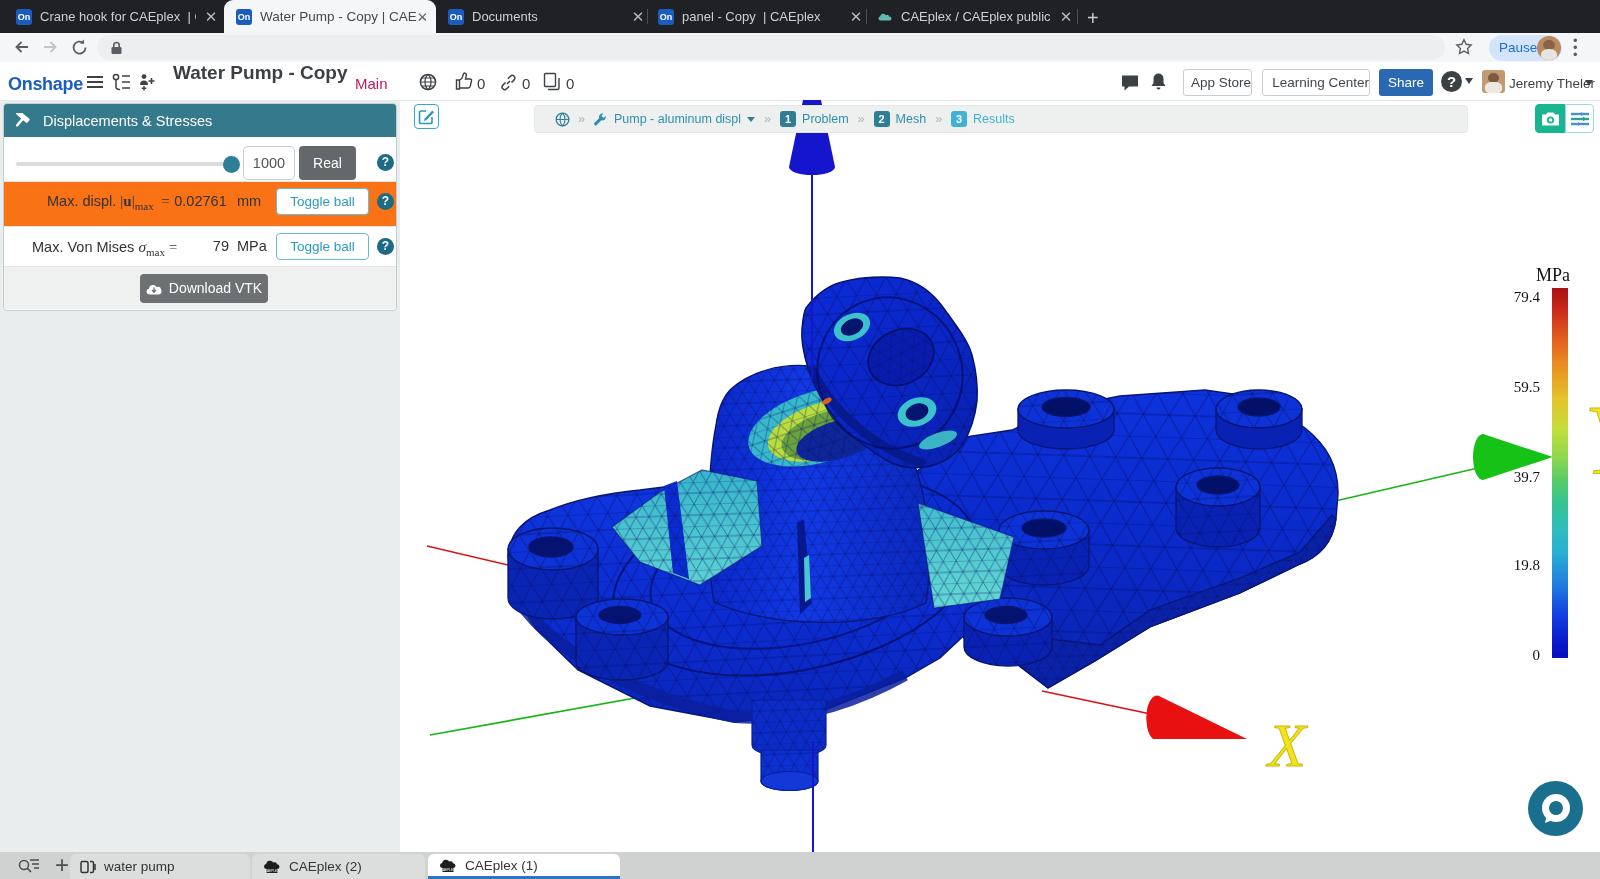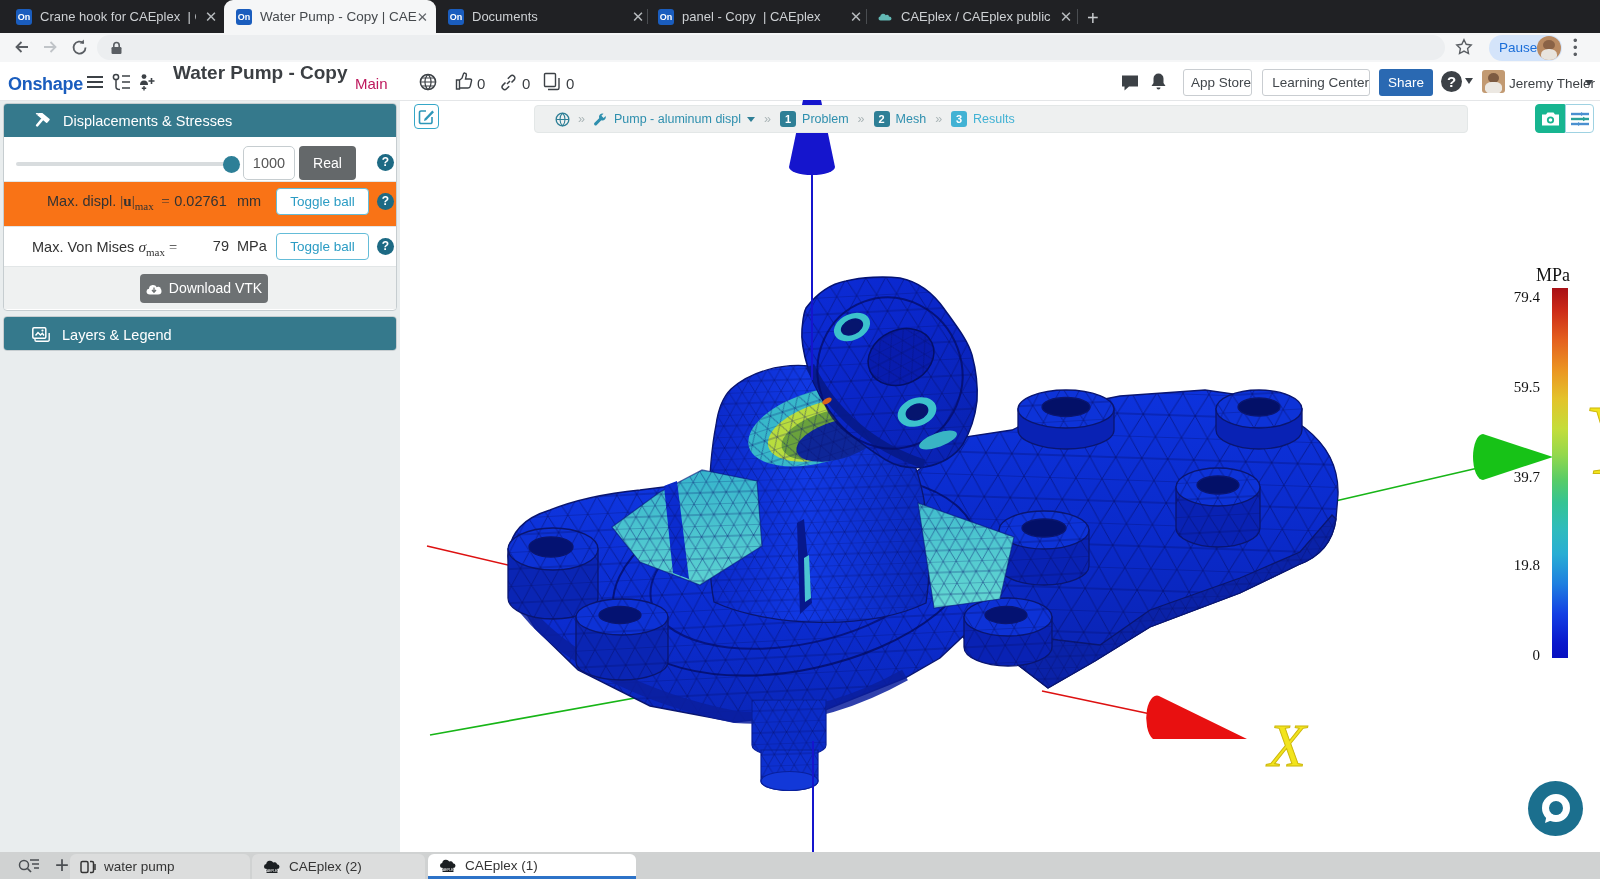--- a/index.html
+++ b/index.html
@@ -16,21 +16,21 @@
 .favsq { width:16px; height:16px; border-radius:3px; background:#1a5dbe; color:#fff; font-weight:bold; font-size:9px; text-align:center; line-height:16px; }
 
 #toolbar { position:absolute; left:0; top:33px; width:1600px; height:29px; background:#f5f6f7; }
 #urlpill { position:absolute; left:97px; top:2px; width:1348px; height:25px; background:#eceef0; border-radius:13px; display:flex; align-items:center; color:#27292c; font-size:14.5px; }
 
 #osheader { position:absolute; left:0; top:62px; width:1600px; height:39px; background:#fff; border-bottom:1px solid #e4e6e8; }
 .btn-outline { position:absolute; top:7px; height:27px; border:1px solid #c9cdd1; border-radius:3px; background:#fff; color:#41464b; font-size:13.5px; text-align:right; }
 
 #leftcol { position:absolute; left:0; top:101px; width:400px; height:751px; background:#e9edee; }
 .card { position:absolute; left:3px; width:394px; background:#fff; border:1px solid #c6cdd0; border-radius:4px; overflow:hidden; }
-.cardhdr { height:33px; background:#35798c; color:#fff; font-size:14.5px; display:flex; align-items:center; padding-left:28px; }
+.cardhdr { height:33px; background:#35798c; color:#fff; font-size:14.5px; display:flex; align-items:center; padding-left:8px; }
 .cardhdr svg { margin-right:12px; }
 .qmark { width:17px; height:17px; border-radius:50%; background:#1d6a84; color:#fff; font-size:12px; font-weight:bold; text-align:center; line-height:17px; flex:none; }
 .toggle { width:93px; height:27px; border:1px solid #64bcd8; border-radius:4px; background:#fff; color:#2b9cc4; font-size:13.5px; text-align:center; line-height:25px; }
 
 #bcrumb { position:absolute; left:534px; top:105px; width:934px; height:28px; background:#eef0f0; border:1px solid #e3e7e7; border-radius:4px; display:flex; align-items:center; font-size:12.5px; color:#2e8fae; z-index:5; }
 .badge { width:16px; height:16px; border-radius:3px; background:#2e7f96; color:#fff; font-size:11px; font-weight:bold; text-align:center; line-height:16px; }
 
 #botbar { position:absolute; left:0; top:852px; width:1600px; height:27px; background:#d0d2d2; z-index:6; }
 .dtab { position:absolute; top:2px; height:25px; border-radius:6px 6px 0 0; display:flex; align-items:center; font-size:13.5px; color:#343434; padding:0 10px; }
 </style>
@@ -384,30 +384,20 @@
     </div>
 
     <div style="position:relative;height:43px;background:#eff1f1;border-top:1px solid #e2e6e7;">
       <div style="position:absolute;left:136px;top:7px;width:128px;height:29px;background:#6d7173;border-radius:4px;color:#fff;font-size:14px;text-align:center;line-height:29px;">
         <svg style="vertical-align:-2px;margin-right:7px" width="16" height="13" viewBox="0 0 16 13">
             <path d="M4 12.5 Q0.5 12.5 0.5 9.5 Q0.5 7 3 6.7 Q3.2 3.4 6.5 3 Q9.5 2.7 10.7 5.2 Q11.5 4.5 12.8 4.8 Q14.8 5.2 14.8 7 Q15.5 7.3 15.5 9.5 Q15.5 12.5 12 12.5 Z" fill="#fff"></path>
             <path d="M8 5.5 V10 M6 8 L8 10.3 L10 8" stroke="#6d7173" stroke-width="1.3" fill="none"></path>
           </svg>Download VTK</div>
     </div>
   </div>
-  <div class="card" style="top:215px;height:35px;">
-    <div class="cardhdr" style="height:35px;">
-      <svg width="18" height="15" viewBox="0 0 18 15">
-          <rect x="0.8" y="0.8" width="13" height="10.5" rx="1.2" fill="none" stroke="#fff" stroke-width="1.5"></rect>
-          <path d="M3 11.3 V13 a1.2 1.2 0 0 0 1.2 1.2 H16 a1.2 1.2 0 0 0 1.2-1.2 V6 M3.5 8.5 L6 5.5 L8.5 8 L10.3 6.3 L12 8.5" stroke="#fff" stroke-width="1.4" fill="none"></path>
-          <circle cx="10.5" cy="3.5" r="1.1" fill="#fff"></circle>
-        </svg>
-      Layers &amp; Legend
-    </div>
-  </div>
 </div>
 
 <div class="abs" style="left:414px;top:104px;width:25px;height:25px;background:#fff;border:1px solid #35a7c8;border-radius:4px;z-index:5;">
   <svg style="position:absolute;left:3px;top:3px" width="17" height="17" viewBox="0 0 17 17">
       <path d="M14 9 V14 a1.5 1.5 0 0 1 -1.5 1.5 H3 A1.5 1.5 0 0 1 1.5 14 V4.5 A1.5 1.5 0 0 1 3 3 H8" fill="none" stroke="#2d96b8" stroke-width="1.6"></path>
       <path d="M6.5 10.8 L14.3 2.5 L16 4.2 L8.2 12.3 L6 12.9 Z" fill="#2d96b8"></path>
     </svg>
 </div>
 
 <div id="bcrumb">
@@ -473,21 +463,21 @@
     water pump
   </div>
   <div class="dtab" style="left:252px;width:173px;background:#dcdddd;">
     <svg style="margin-right:7px" width="20" height="17" viewBox="0 0 20 17">
         <path d="M5 11 Q2 11 2 8.5 Q2 6.3 4.2 6 Q4.5 3 7.5 2.7 Q10.2 2.4 11.2 4.6 Q12 4 13.2 4.3 Q14.9 4.7 15 6.2 Q17.5 6.4 17.5 8.7 Q17.5 11 15 11 Z" fill="#1b1f22"></path>
         <rect x="4.5" y="11" width="11" height="4" rx="0.5" fill="#1b1f22"></rect>
         <text x="10" y="14.4" font-size="3.2" fill="#fff" text-anchor="middle" font-family="Liberation Sans">CAEPLEX</text>
       </svg>
     CAEplex (2)
   </div>
-  <div class="dtab" style="left:428px;width:208px;background:#fff;border-bottom:3px solid #2d73c8;height:25px;">
+  <div class="dtab" style="left:428px;width:192px;background:#fff;border-bottom:3px solid #2d73c8;height:25px;">
     <svg style="margin-right:7px" width="20" height="17" viewBox="0 0 20 17">
         <path d="M5 11 Q2 11 2 8.5 Q2 6.3 4.2 6 Q4.5 3 7.5 2.7 Q10.2 2.4 11.2 4.6 Q12 4 13.2 4.3 Q14.9 4.7 15 6.2 Q17.5 6.4 17.5 8.7 Q17.5 11 15 11 Z" fill="#1b1f22"></path>
         <rect x="4.5" y="11" width="11" height="4" rx="0.5" fill="#1b1f22"></rect>
         <text x="10" y="14.4" font-size="3.2" fill="#fff" text-anchor="middle" font-family="Liberation Sans">CAEPLEX</text>
       </svg>
     CAEplex (1)
   </div>
 </div>
 
 </body></html>

